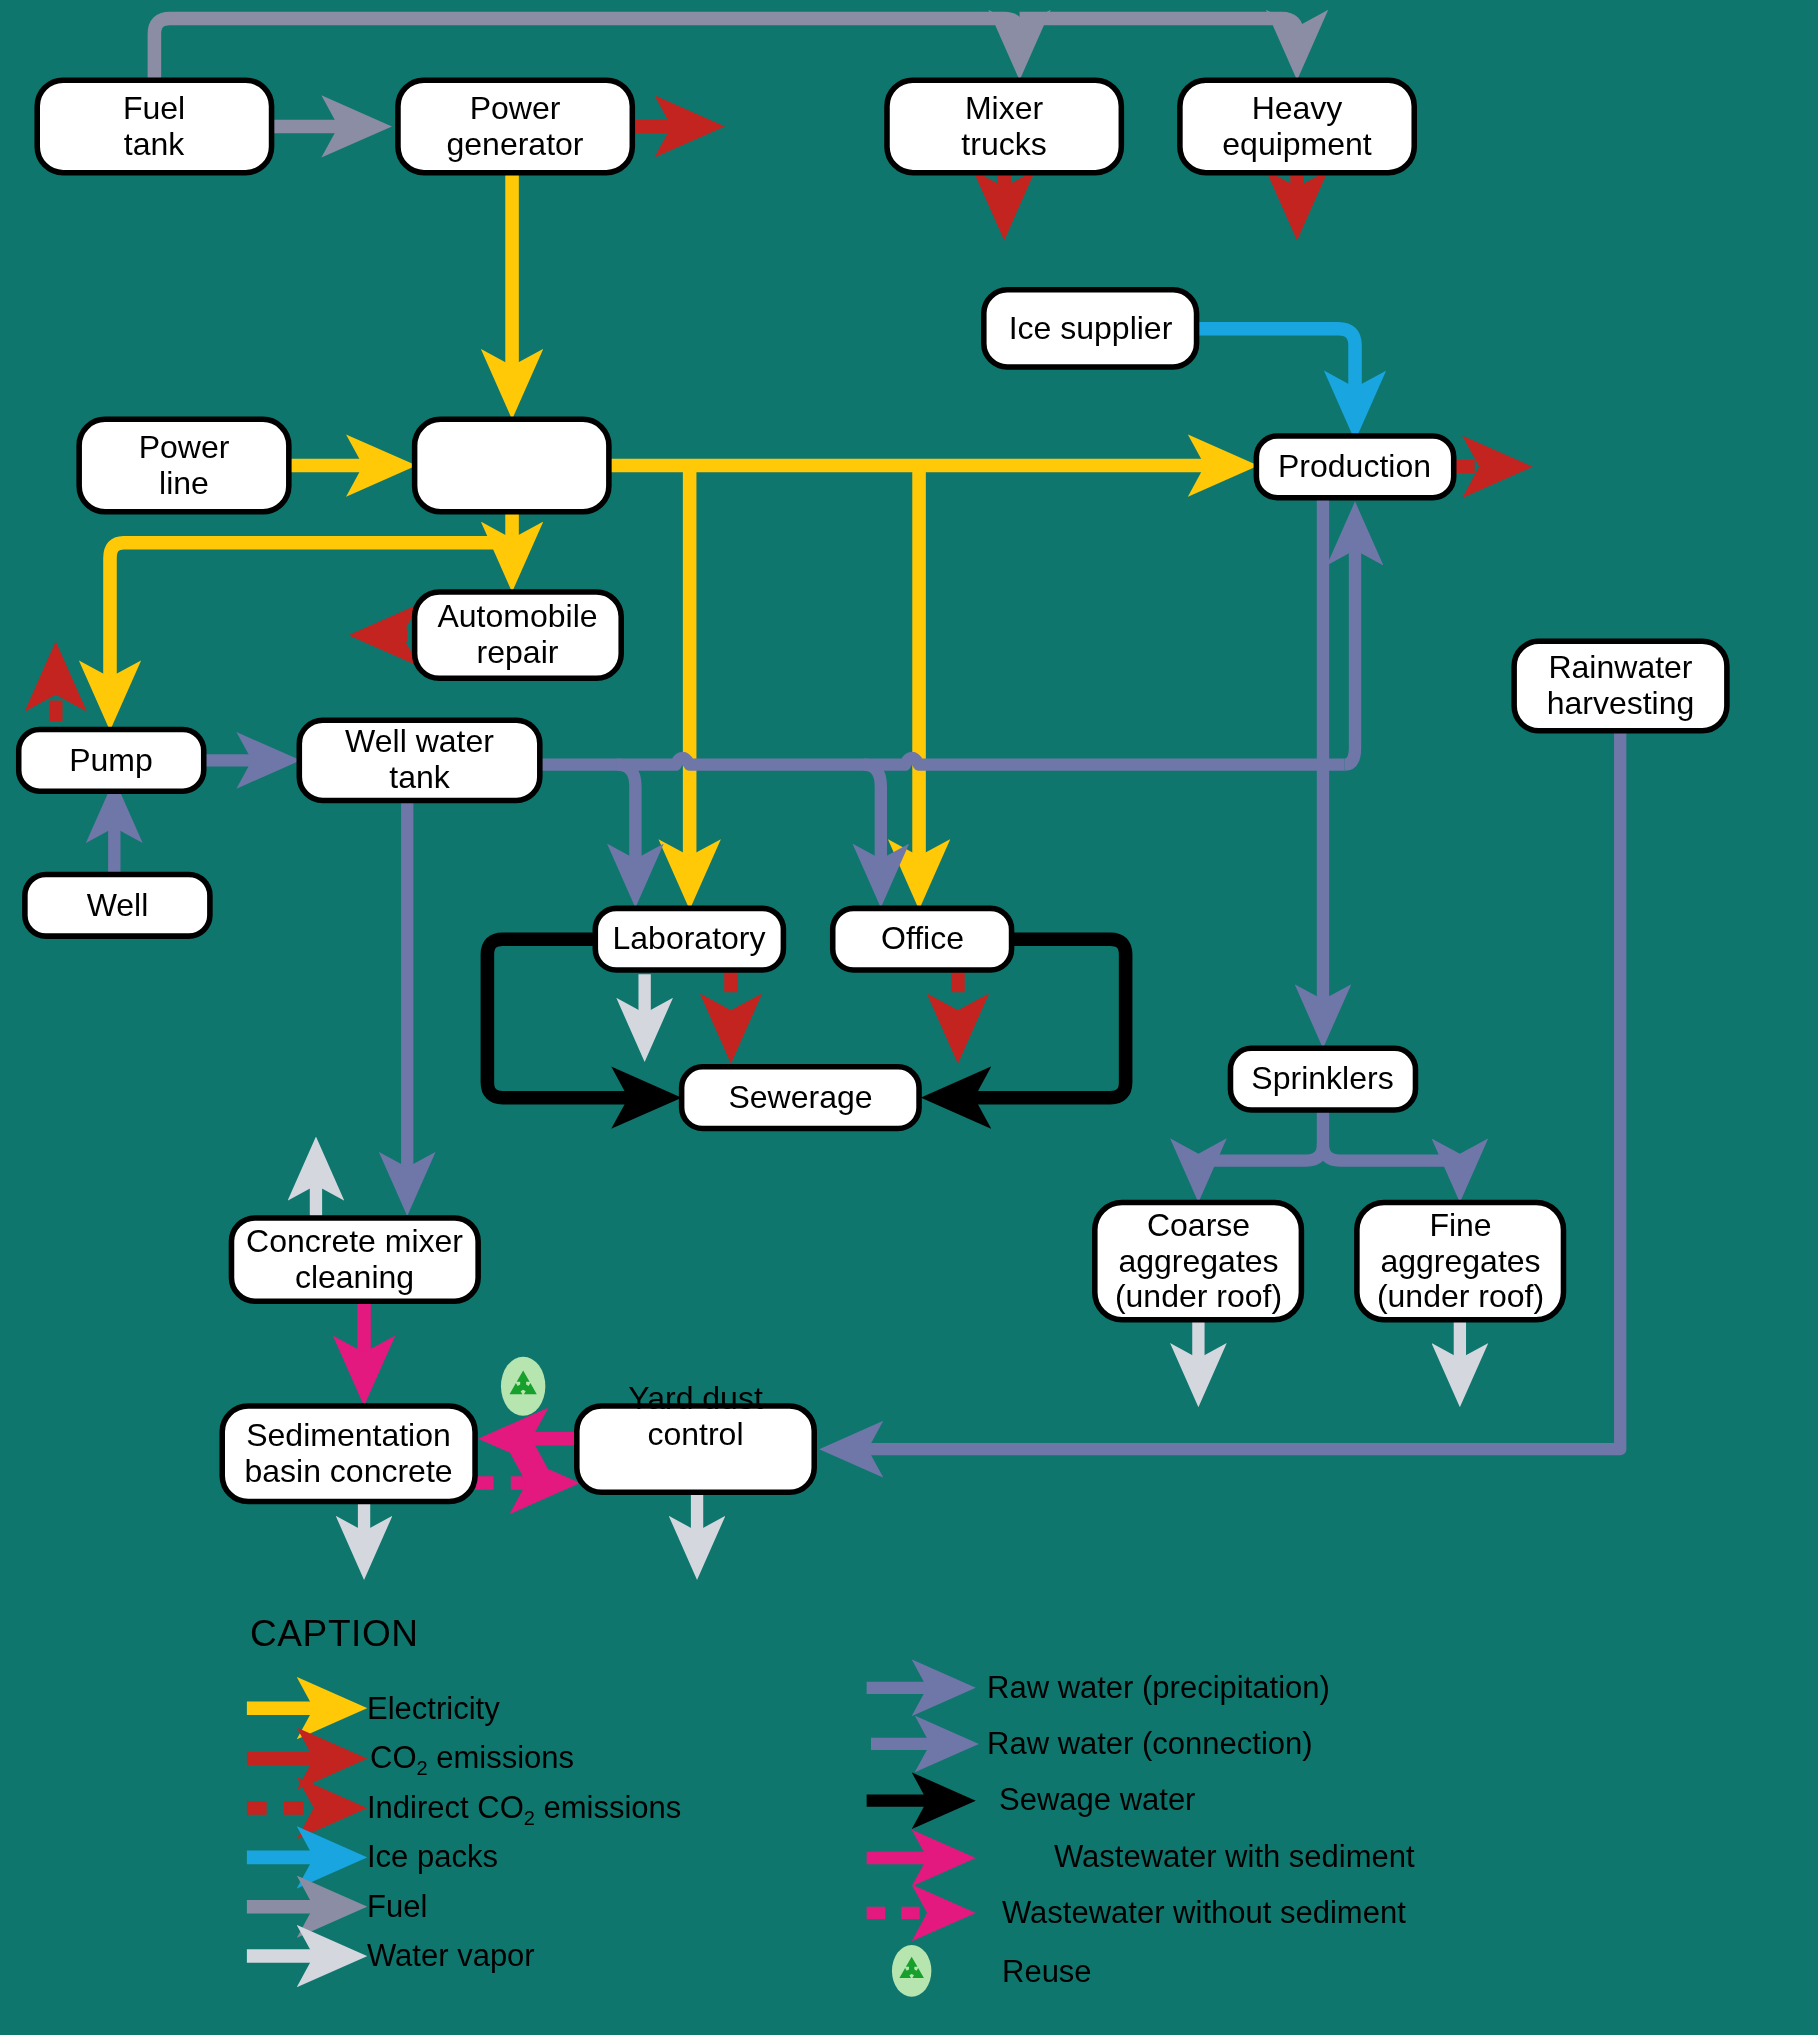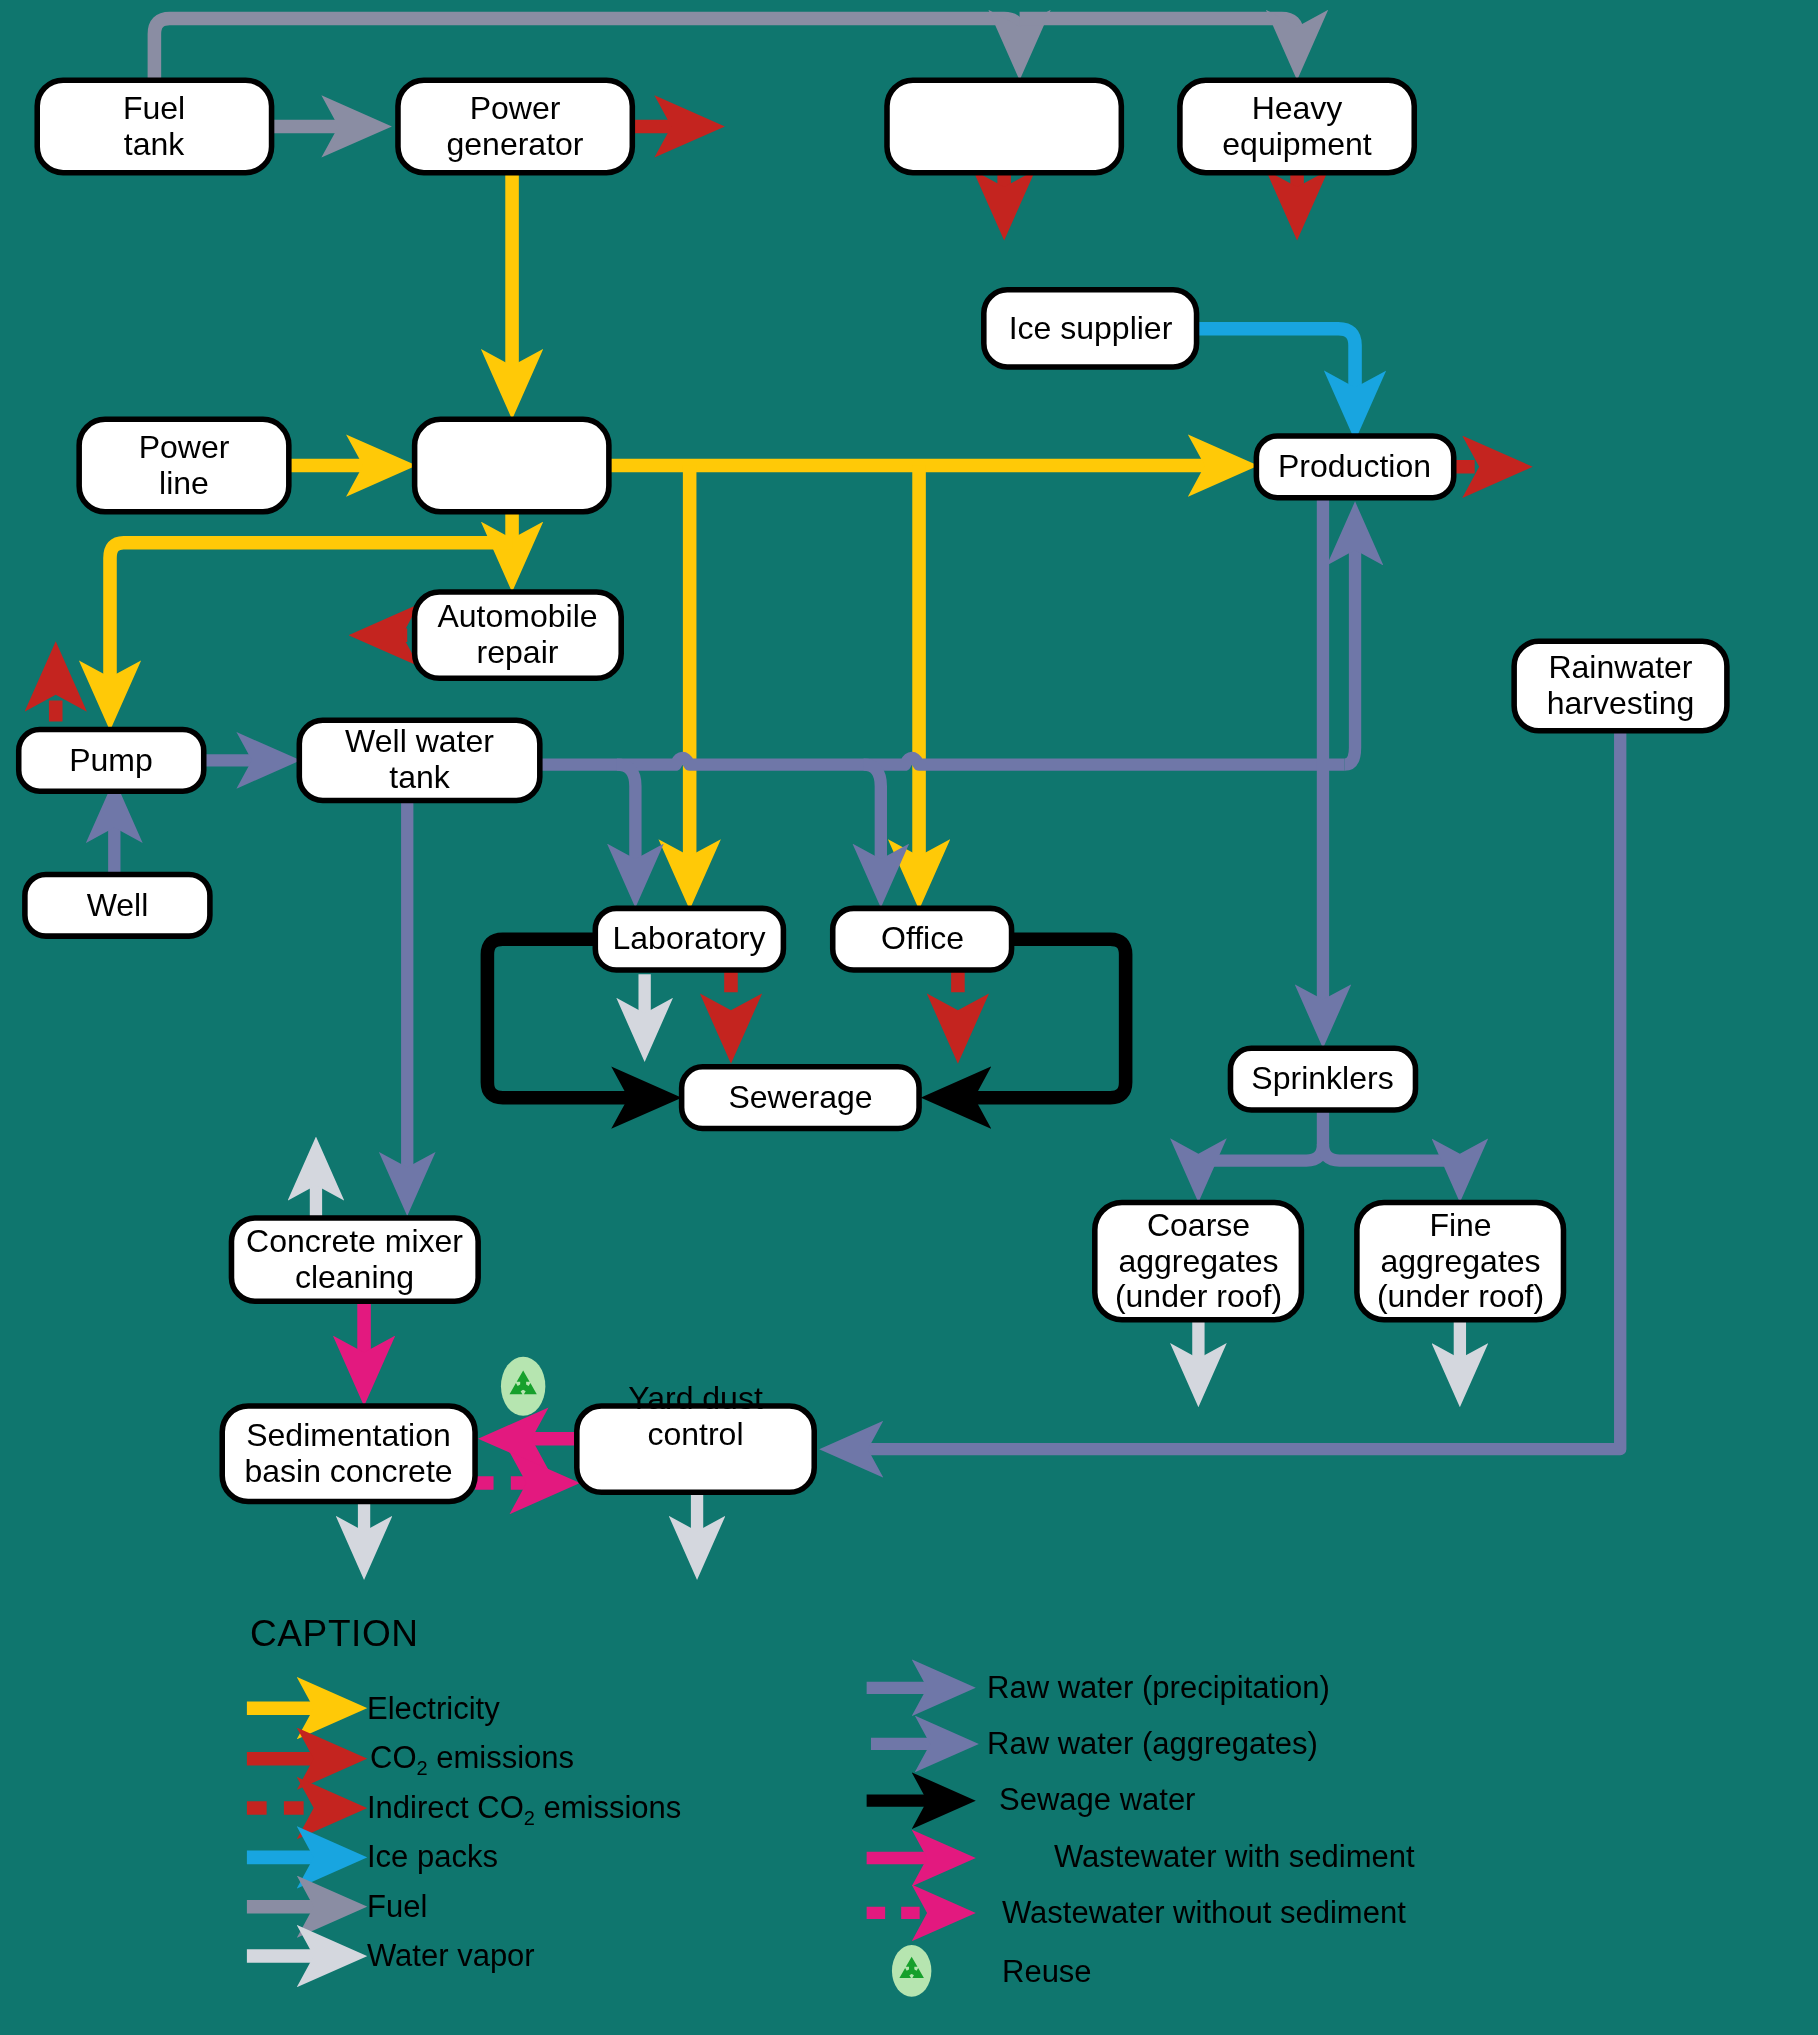--- a/index.html
+++ b/index.html
@@ -248,20 +248,22 @@
           <path d="M0,-17 L7,-5 L3.2,-5 L3.2,1 L-3.2,1 L-3.2,-5 L-7,-5 Z" transform="rotate(240)"></path>
         </g>
       </g>
     </g>
   </svg>
 
   <div class="nodeLabel" style="left:37px;top:80px;width:234px;height:93px;">Fuel
 tank</div>
   <div class="nodeLabel" style="left:398px;top:80px;width:234px;height:93px;">Power
 generator</div>
+  <div class="nodeLabel" style="left:887px;top:80px;width:234px;height:93px;">Mixer
+trucks</div>
   <div class="nodeLabel" style="left:984px;top:290px;width:213px;height:77px;">Ice supplier</div>
   <div class="nodeLabel" style="left:1180px;top:80px;width:234px;height:93px;">Heavy
 equipment</div>
   <div class="nodeLabel" style="left:79px;top:419px;width:210px;height:93px;">Power
 line</div>
   <div class="nodeLabel" style="left:1256px;top:436px;width:197px;height:62px;">Production</div>
   <div class="nodeLabel" style="left:414px;top:592px;width:207px;height:86px;">Automobile
 repair</div>
   <div class="nodeLabel" style="left:1514px;top:641px;width:213px;height:89px;">Rainwater
 harvesting</div>
@@ -289,20 +291,20 @@
   <div class="capTitle" style="left:250px;top:1613px;">CAPTION</div>
 
   <div class="legLabel" style="left:367px;top:1691px;">Electricity</div>
   <div class="legLabel" style="left:370px;top:1740px;"><span>CO</span><sub>2</sub><span> emissions</span></div>
   <div class="legLabel" style="left:367px;top:1790px;"><span>Indirect CO</span><sub>2</sub><span> emissions</span></div>
   <div class="legLabel" style="left:367px;top:1839px;">Ice packs</div>
   <div class="legLabel" style="left:367px;top:1889px;">Fuel</div>
   <div class="legLabel" style="left:367px;top:1938px;">Water vapor</div>
 
   <div class="legLabel" style="left:987px;top:1670px;">Raw water (precipitation)</div>
-  <div class="legLabel" style="left:987px;top:1726px;">Raw water (aggregates)</div>
+  <div class="legLabel" style="left:987px;top:1726px;">Raw water (connection)</div>
   <div class="legLabel" style="left:999px;top:1782px;">Sewage water</div>
   <div class="legLabel" style="left:1054px;top:1839px;text-align:right;">Wastewater with sediment</div>
   <div class="legLabel" style="left:1002px;top:1895px;">Wastewater without sediment</div>
   <div class="legLabel" style="left:1002px;top:1954px;">Reuse</div>
 
 </div>
 
 
 </body></html>

